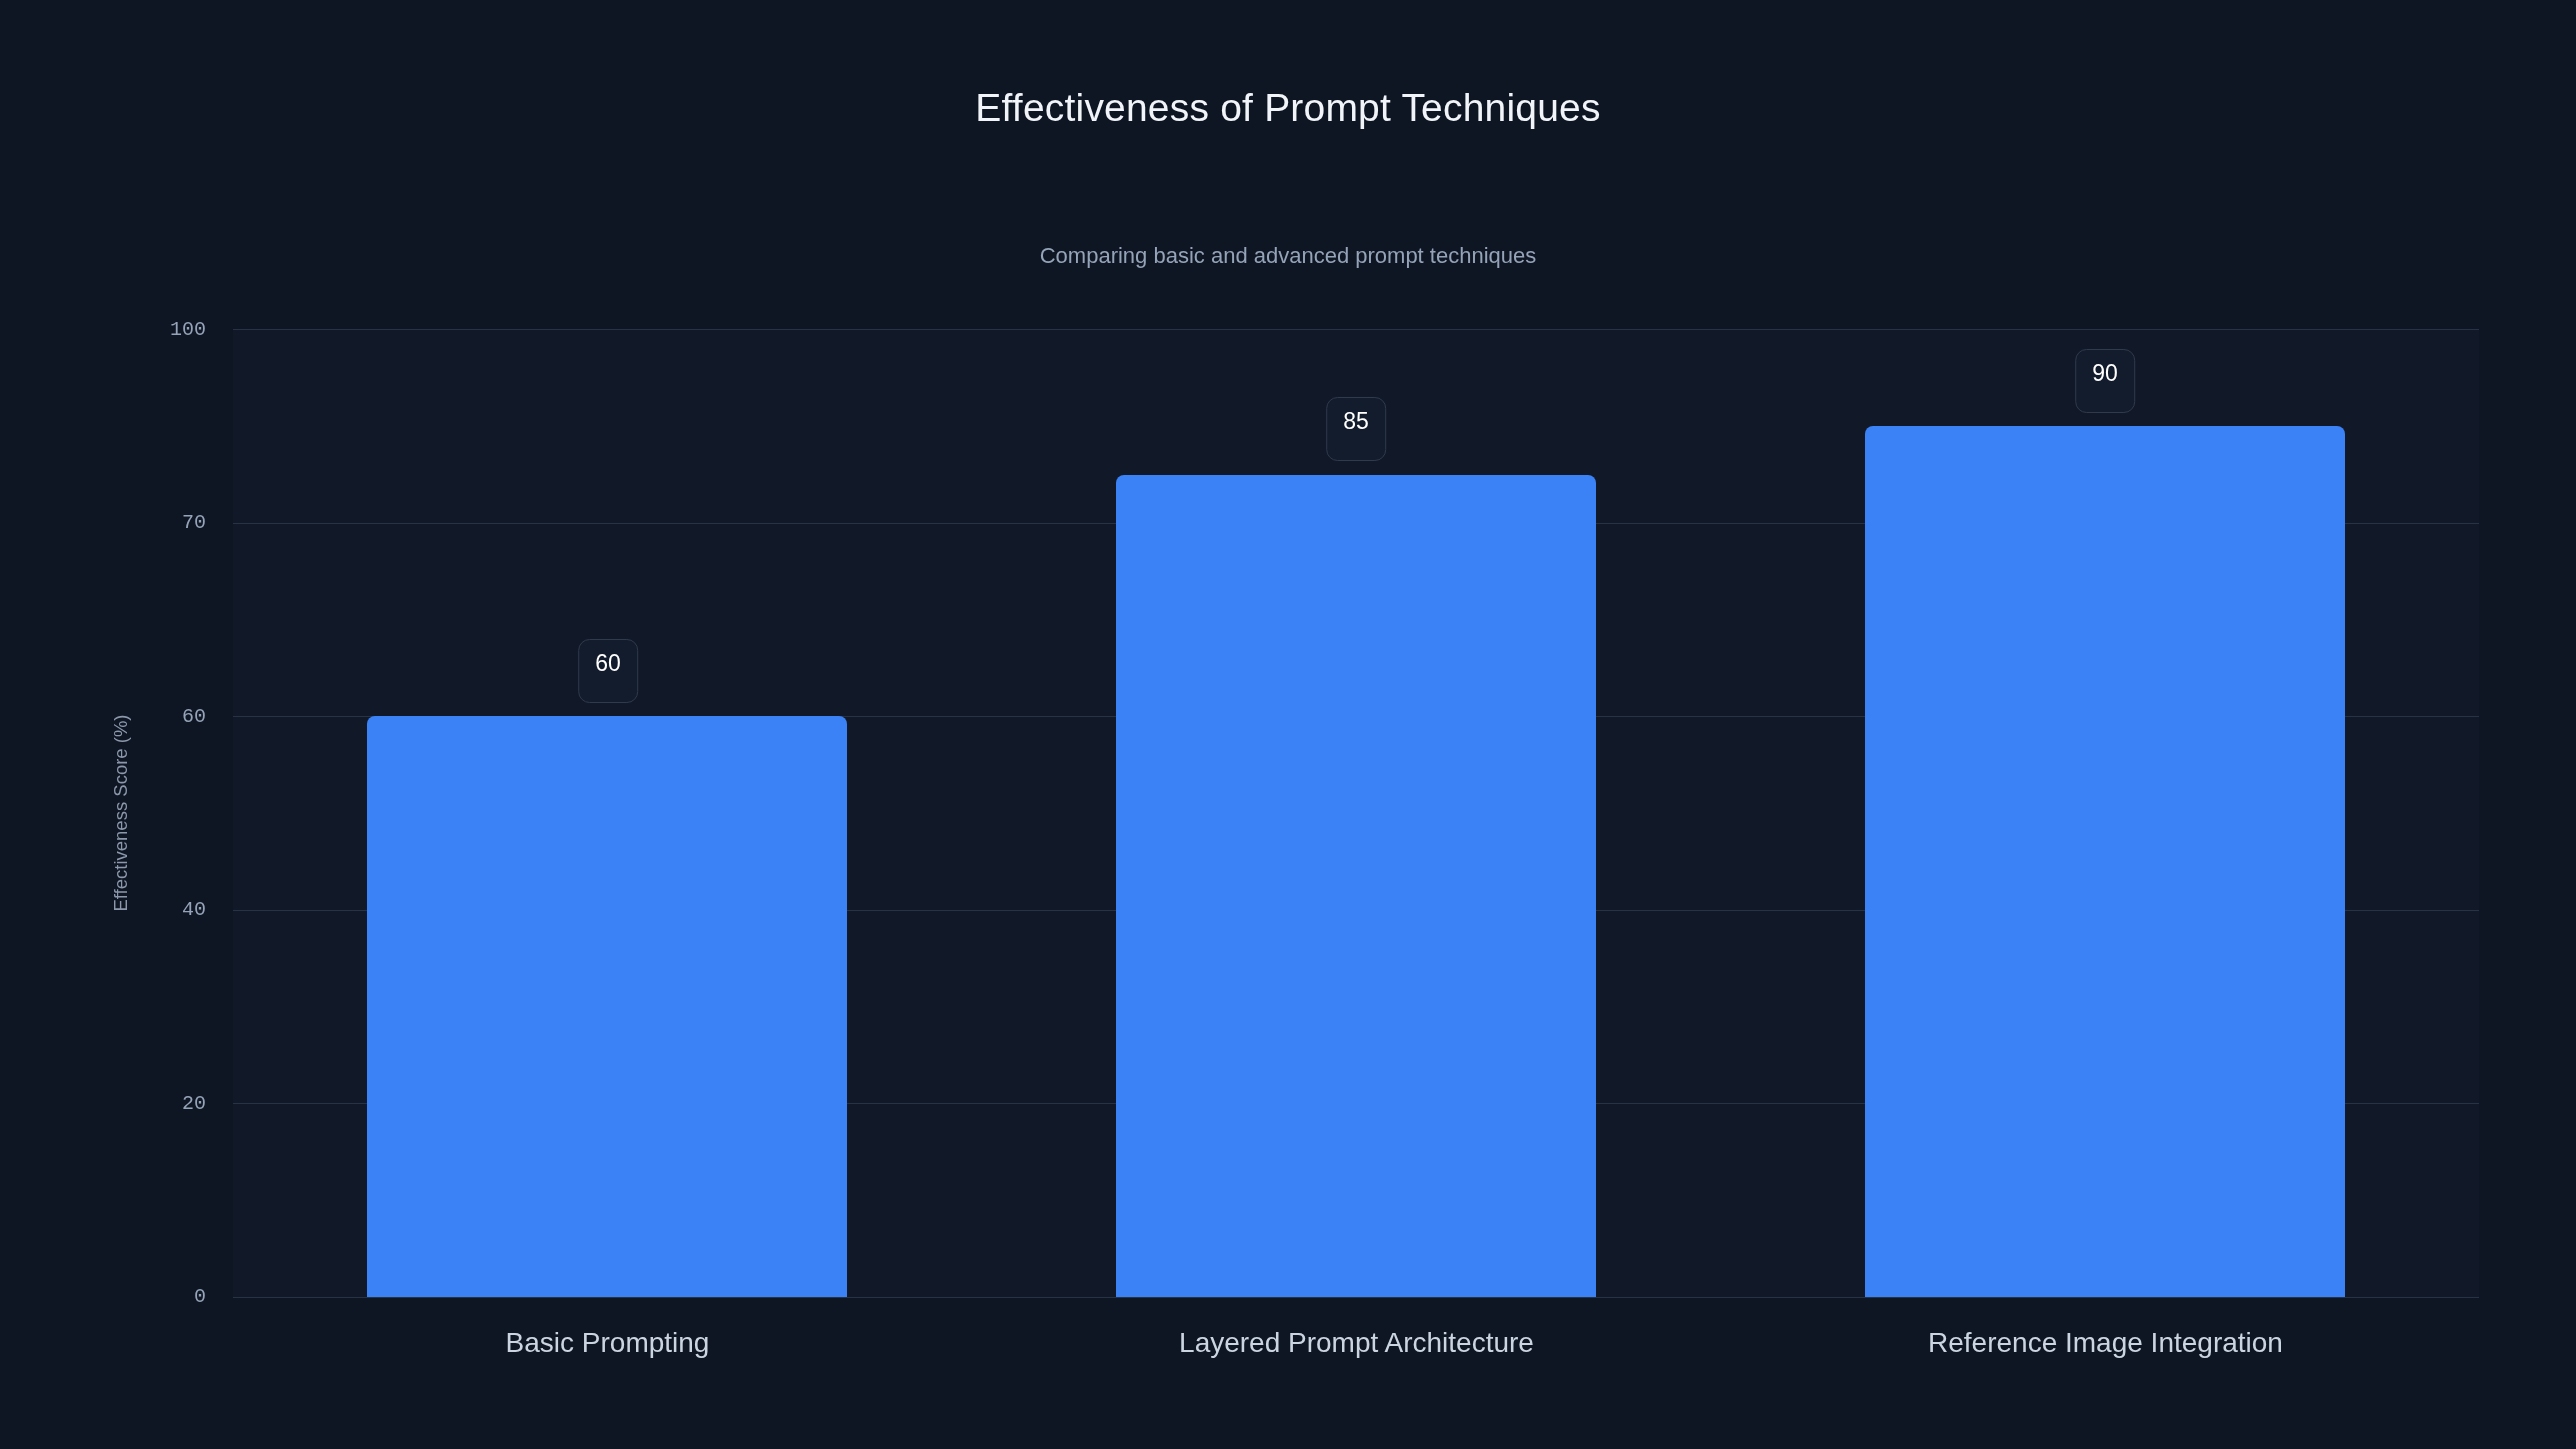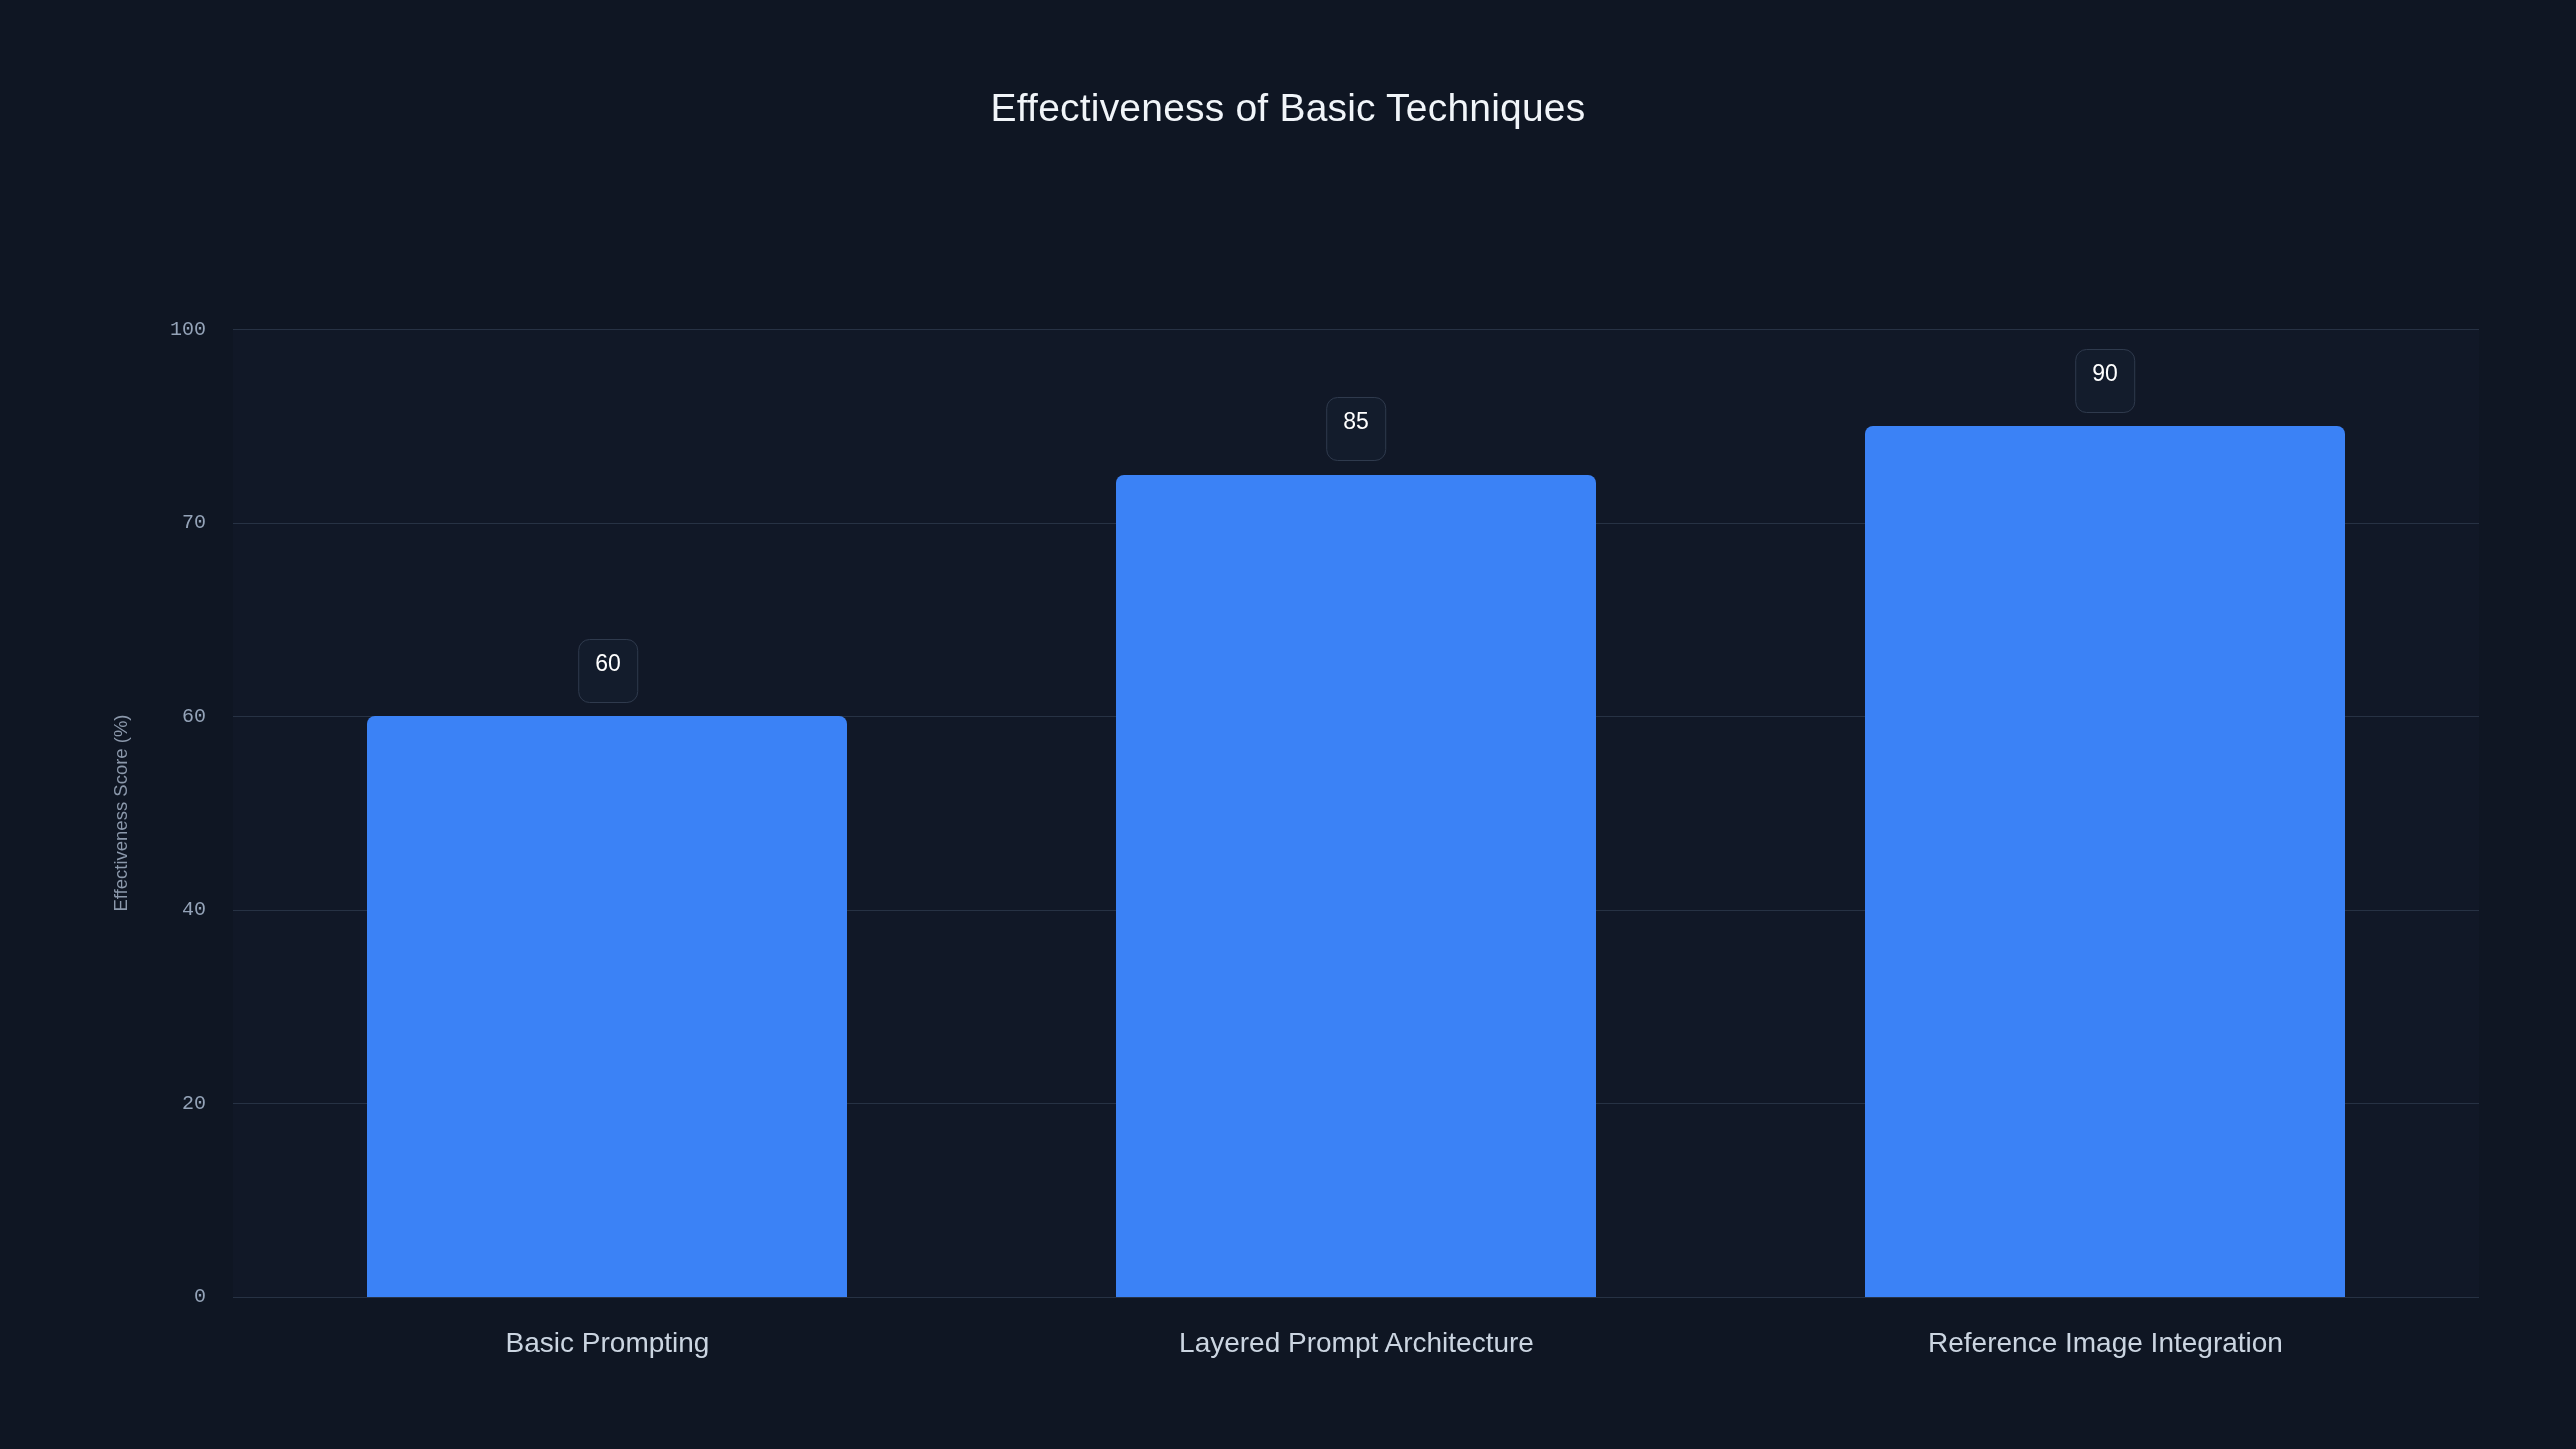--- a/index.html
+++ b/index.html
@@ -123,22 +123,23 @@
     line-height: 26px;
     text-align: center;
     white-space: nowrap;
   }
 </style>
 </head>
 <body>
 
 <div id="chart-root">
 
-  <div id="chart-title">Effectiveness of Basic Techniques</div>
+  <div id="chart-title">Effectiveness of Prompt Techniques</div>
 
+  <div id="chart-subtitle">Comparing basic and advanced prompt techniques</div>
 
   <div id="y-axis-title" style="left: 121px; top: 813px; transform: rotate(-90deg) translate(-50%, -50%);">Effectiveness Score (%)</div>
 
   <div id="y-tick-labels">
       <div class="y-tick-label" style="left: 145px; right: auto; width: 61px; top: 1287px;">0</div>
       <div class="y-tick-label" style="left: 145px; right: auto; width: 61px; top: 1094px;">20</div>
       <div class="y-tick-label" style="left: 145px; right: auto; width: 61px; top: 900px;">40</div>
       <div class="y-tick-label" style="left: 145px; right: auto; width: 61px; top: 707px;">60</div>
       <div class="y-tick-label" style="left: 145px; right: auto; width: 61px; top: 513px;">70</div>
       <div class="y-tick-label" style="left: 145px; right: auto; width: 61px; top: 320px;">100</div>

